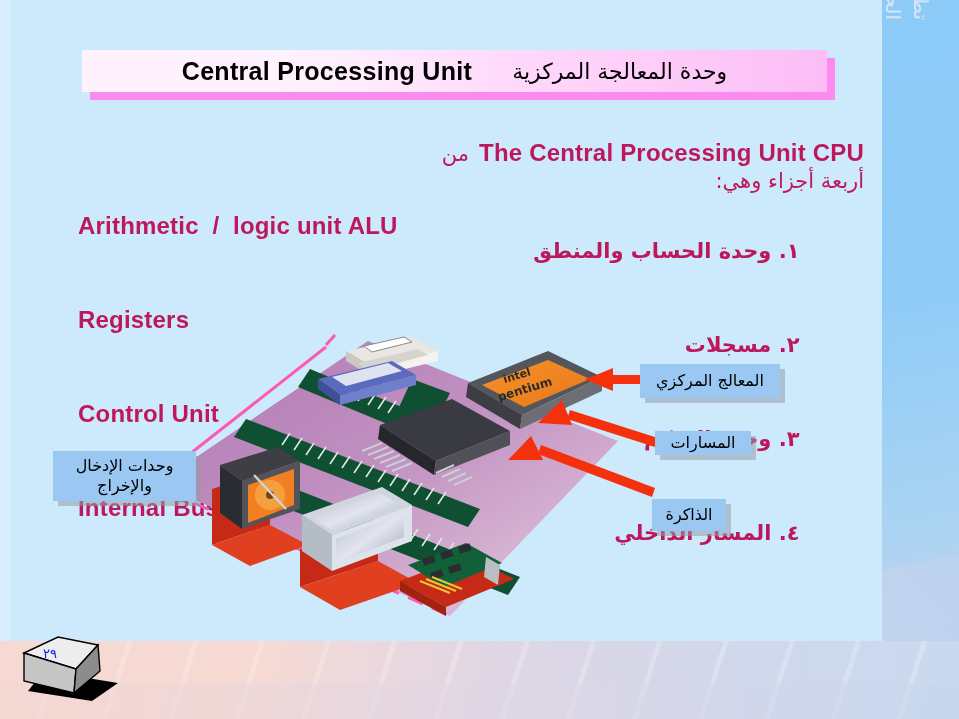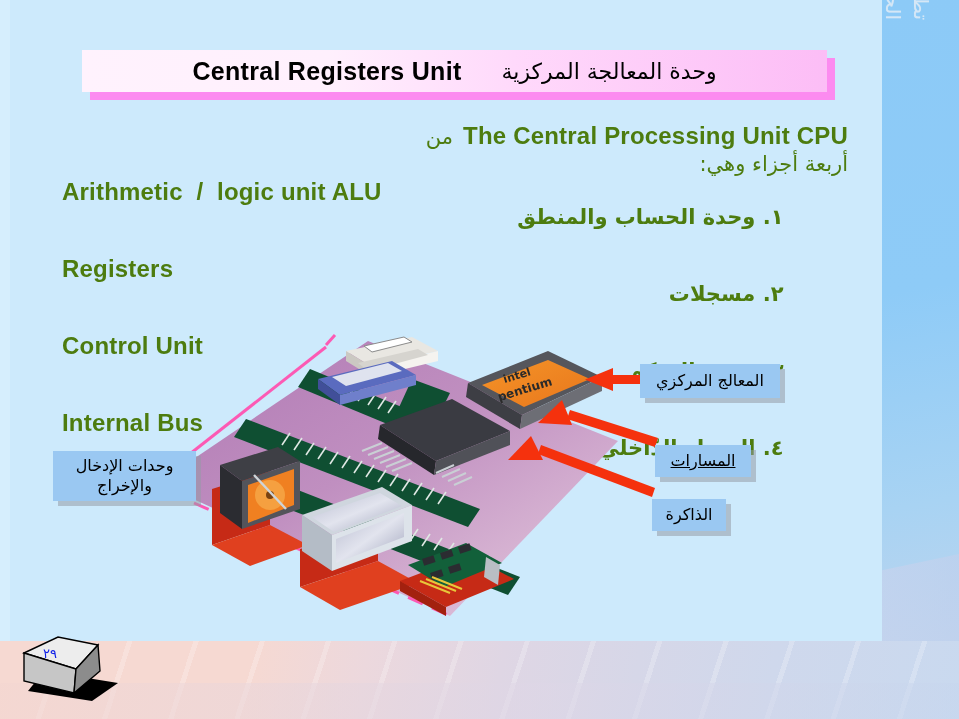--- a/index.html
+++ b/index.html
@@ -94,33 +94,34 @@
     letter-spacing:.3px;
   }
   .title-ar{
     font-size:22px;color:#000;direction:rtl;
     font-family:"DejaVu Sans","Liberation Sans",sans-serif;
     font-weight:500;
   }
 
   
   .body-block{
-    position:absolute;left:58px;top:122px;width:790px;
-    color:#4d7c0f;
+    position:absolute;left:74px;top:122px;width:790px;
+    color:#be185d;
   }
   .line{
     display:flex;align-items:baseline;justify-content:flex-end;
     width:100%;
     margin-bottom:2px;
   }
   .en{
     font-size:24px;font-weight:bold;
     font-family:"Liberation Sans","DejaVu Sans",sans-serif;
     white-space:pre;
     letter-spacing:.2px;
+    margin-top:17px;
   }
   .ar{
     font-size:21px;direction:rtl;
     font-family:"DejaVu Sans","Liberation Sans",sans-serif;
     white-space:pre;
     font-weight:500;
   }
   .intro{justify-content:flex-end;gap:10px;}
   .intro .ar-tail{font-size:21px;direction:rtl;font-family:"DejaVu Sans",sans-serif;}
   .intro-2{justify-content:flex-end;}
@@ -140,21 +141,21 @@
     font-family:"DejaVu Sans","Liberation Sans",sans-serif;
     font-size:16px;
     direction:rtl;
     display:flex;align-items:center;justify-content:center;
     text-align:center;
     box-shadow:5px 5px 0 rgba(150,155,165,.55);
     line-height:1.25;
     white-space:pre-line;
   }
   .c-cpu{left:640px;top:364px;width:140px;height:34px;}
-  .c-bus{left:655px;top:445px;width:96px;height:32px;text-decoration:underline;}
+  .c-bus{left:655px;top:431px;width:96px;height:24px;}
   .c-mem{left:652px;top:499px;width:74px;height:32px;}
   .c-io{left:53px;top:451px;width:143px;height:50px;flex-direction:column;}
 
   
   .arrows{position:absolute;left:0;top:0;width:959px;height:719px;pointer-events:none;}
 </style>
 </head>
 <body>
 
 <div id="slide">
@@ -177,21 +178,21 @@
       <path d="M22 40 L96 52 L70 70 L6 60 Z" fill="#000000"></path>
       <path d="M2 22 L36 6 L76 14 L54 38 Z" fill="#ededed" stroke="#000" stroke-width="1.4"></path>
       <path d="M2 22 L54 38 L52 62 L2 50 Z" fill="#c6c6c6" stroke="#000" stroke-width="1.4"></path>
       <path d="M54 38 L76 14 L78 40 L52 62 Z" fill="#8c8c8c" stroke="#000" stroke-width="1.4"></path>
       <text x="21" y="27" font-family="DejaVu Sans, sans-serif" font-size="13" fill="#1020e8">٢٩</text>
     </svg>
   </div>
 
   <div class="title-shadow"></div>
   <div class="title-box">
-    <span class="title-en">Central Registers Unit</span>
+    <span class="title-en">Central Processing Unit</span>
     <span class="title-ar">وحدة المعالجة المركزية</span>
   </div>
 
   <div class="body-block">
 
     <div class="line intro">
       <span class="ar-tail">من</span>
       <span class="en">The Central Processing Unit CPU</span>
     </div>
 

